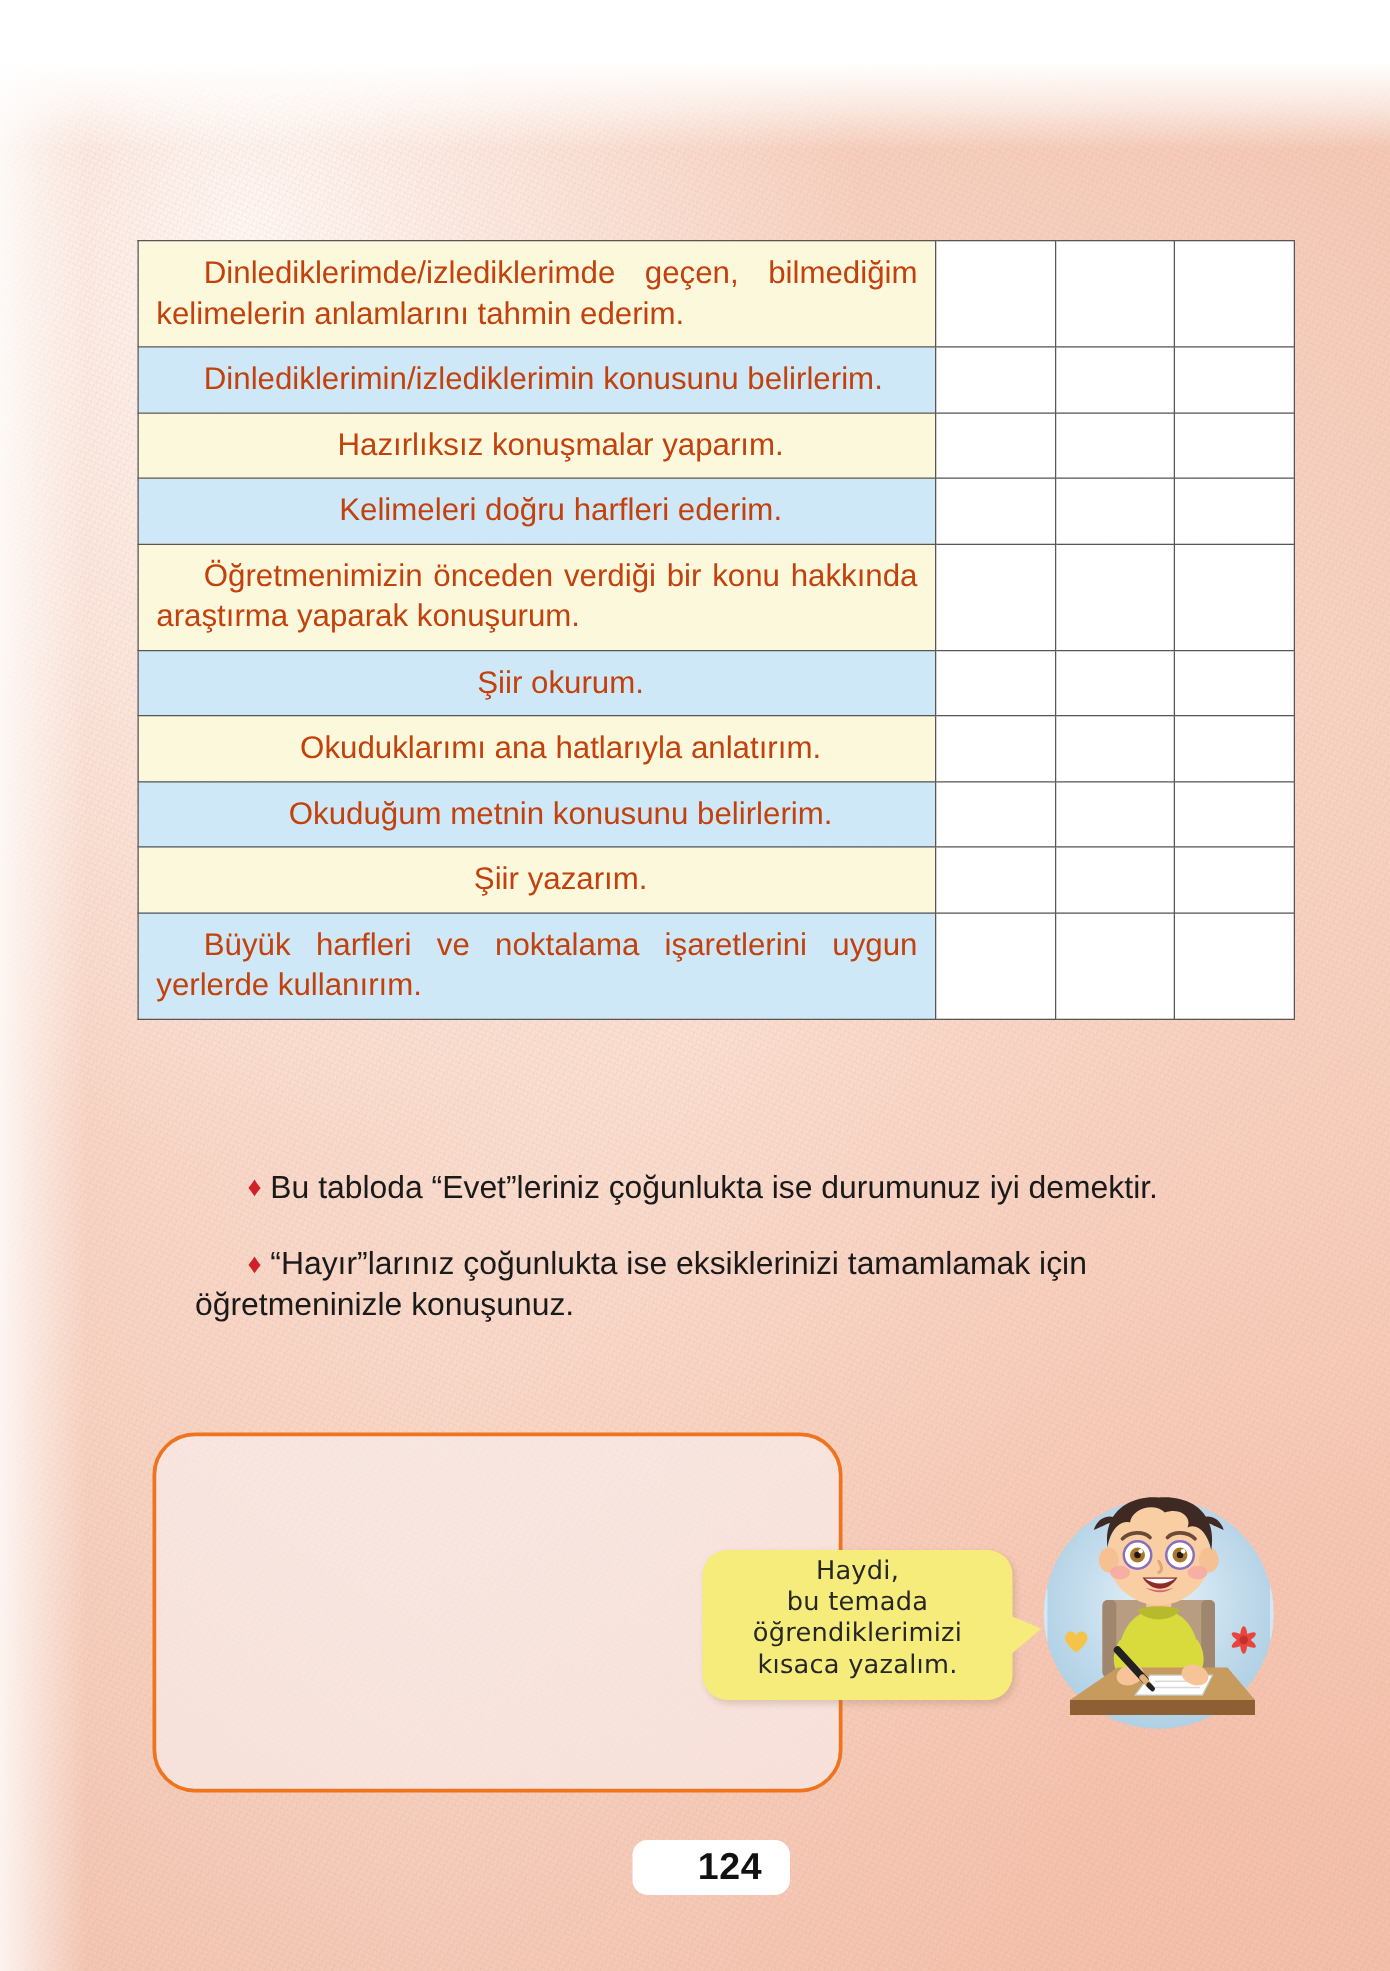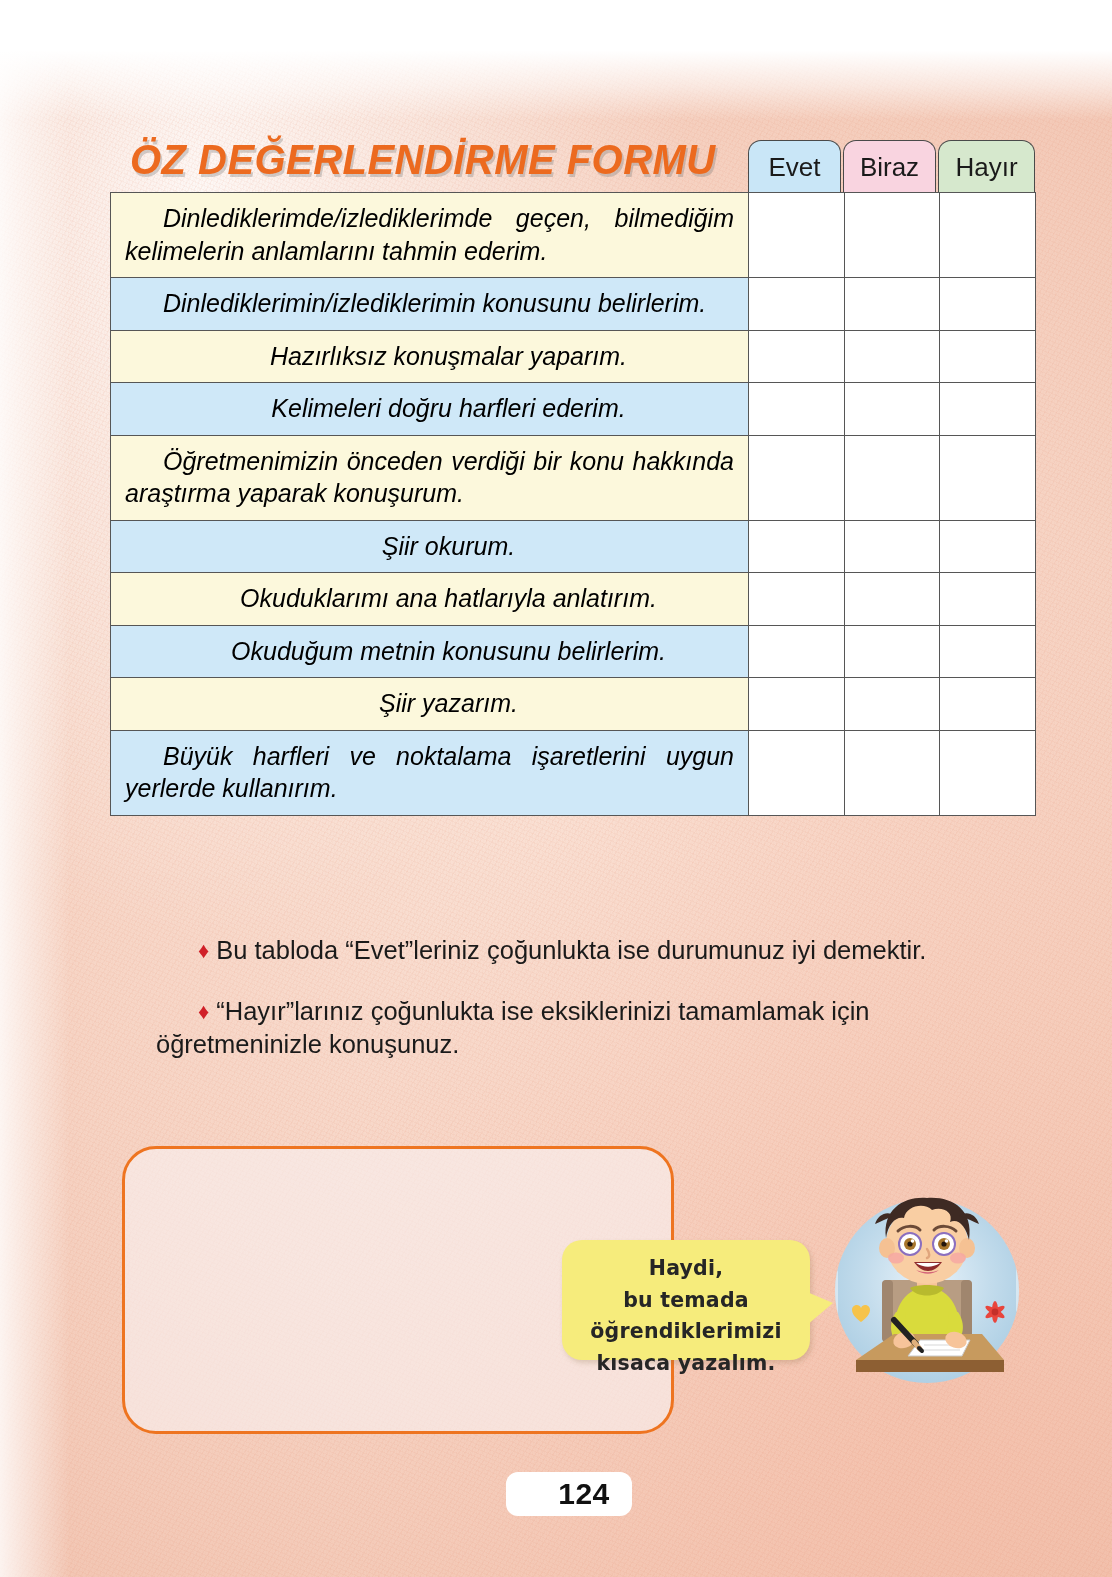--- a/index.html
+++ b/index.html
@@ -111,25 +111,24 @@
   #eval-table td {
     border: 1.5px solid #565656;
     box-sizing: border-box;
     vertical-align: top;
   }
   td.stmt {
     width: 638px;
     padding: 9px 14px 10px 14px;
     font-size: 25px;
     line-height: 1.30;
-    color: #000000;
+    color: #c2410c;
     text-align: justify;
     text-indent: 38px;
     text-justify: inter-word;
-    font-style: italic;
   }
   td.stmt.single { text-align: center; }
   td.mark {
     width: 95.5px;
     background: #ffffff;
   }
   td.mark.last { width: 96px; }
   tr.rA td.stmt { background: #FCF8DC; }
   tr.rB td.stmt { background: #CFE8F8; }
 
@@ -190,33 +189,32 @@
     left: 562px;
     top: 1240px;
     width: 248px;
     height: 120px;
     background: #F6EC7C;
     border-radius: 20px;
     box-shadow: 2px 3px 5px rgba(140,110,70,0.25);
   }
   #bubble-text {
     position: absolute;
-    left: 0; top: 16px;
+    left: 0; top: 4px;
     width: 248px; height: 120px;
     display: flex;
     flex-direction: column;
     align-items: center;
-    justify-content: space-between;
+    justify-content: flex-start;
     font-size: 20.5px;
     line-height: 1.22;
     color: #262626;
     text-align: center;
     font-family: "DejaVu Sans", sans-serif;
     letter-spacing: 0.2px;
-    font-weight: bold;
   }
   #bubble-tail {
     position: absolute;
     left: 245px;
     top: 52px;
     width: 0; height: 0;
     border-top: 11px solid transparent;
     border-bottom: 22px solid transparent;
     border-left: 26px solid #F6EC7C;
   }
@@ -252,26 +250,20 @@
 </head>
 <body>
 
 <div id="paper-bg"></div>
 <div id="paper-noise"></div>
 <div id="paper-topfade"></div>
 <div id="paper-leftfade"></div>
 
 <div id="page">
 
-  <div id="form-header">
-    <div id="form-title">ÖZ DEĞERLENDİRME FORMU</div>
-    <div id="hdr-evet" class="hdr-cell">Evet</div>
-    <div id="hdr-biraz" class="hdr-cell">Biraz</div>
-    <div id="hdr-hayir" class="hdr-cell">Hayır</div>
-  </div>
 
   <table id="eval-table">
     <tbody>
       <tr class="rA">
         <td class="stmt">Dinlediklerimde/izlediklerimde geçen, bilmediğim kelimelerin anlamlarını tahmin ederim.</td>
         <td class="mark"></td>
         <td class="mark"></td>
         <td class="mark last"></td>
       </tr>
       <tr class="rB">

